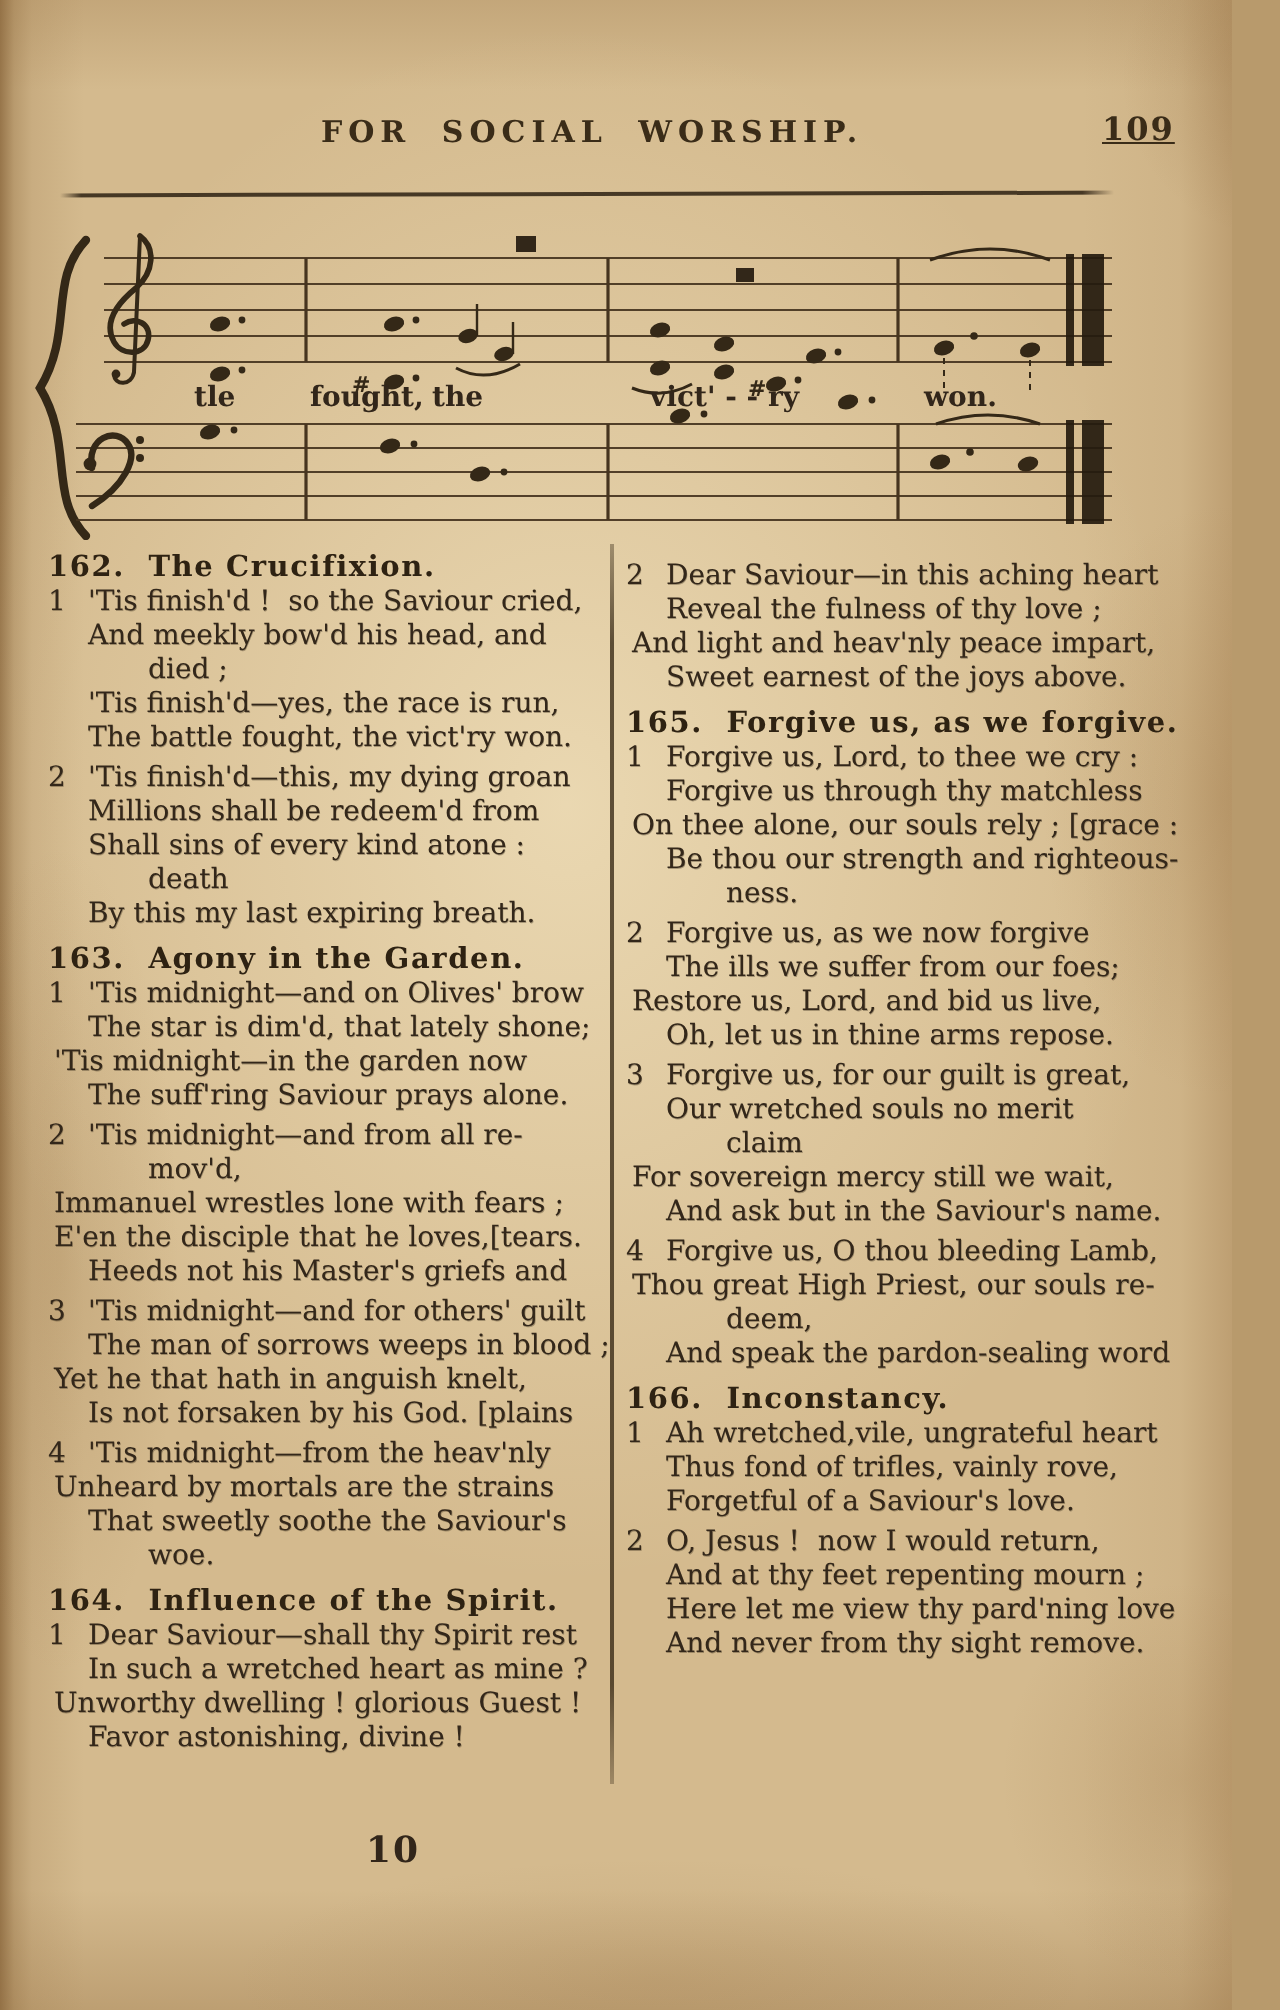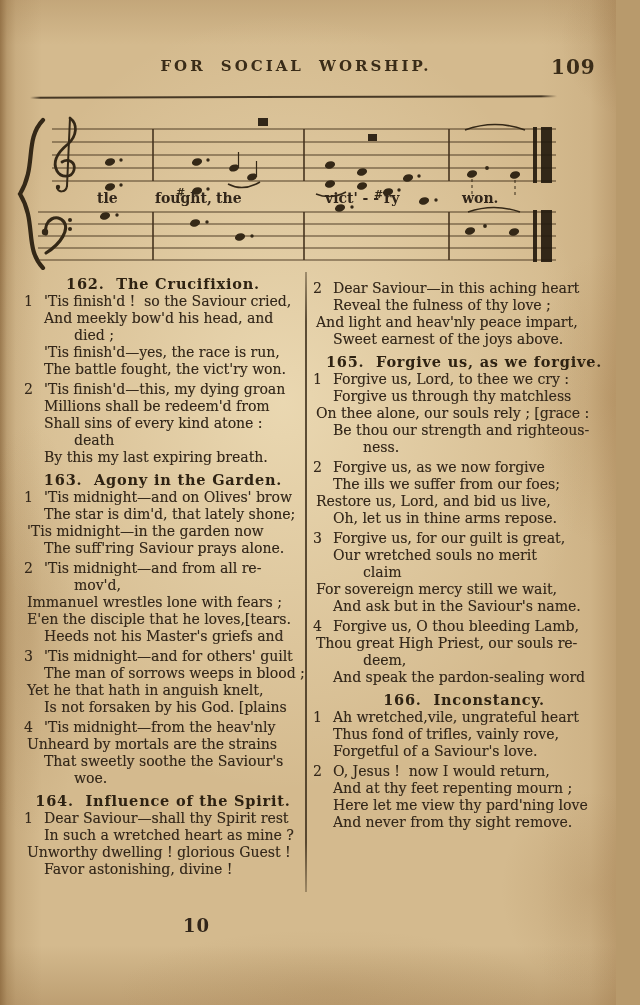--- a/index.html
+++ b/index.html
@@ -30,21 +30,21 @@
   .stain.s3{left:560px;top:-40px;width:160px;height:160px;background:radial-gradient(ellipse at center, rgba(130,90,45,.22), rgba(130,90,45,0) 70%);}
   .stain.s4{left:120px;top:930px;width:420px;height:120px;background:radial-gradient(ellipse at center, rgba(136,96,50,.12), rgba(136,96,50,0) 72%);}
   .stain.s5{left:-30px;top:420px;width:120px;height:420px;background:radial-gradient(ellipse at center, rgba(130,92,48,.16), rgba(130,92,48,0) 70%);}
 
   .header-title{
     position:absolute;top:57px;left:0;width:592px;text-align:center;
     font-size:15px;font-weight:bold;letter-spacing:3px;word-spacing:7px;
     color:#3a2c18;white-space:pre;
   }
   .page-number{
-    position:absolute;top:55px;left:551px;font-size:20px;font-weight:bold;letter-spacing:1px;color:#3a2c18;
+    position:absolute;top:55px;left:551px;font-size:16px;font-weight:bold;letter-spacing:1px;color:#3a2c18;text-decoration:underline;
   }
   .header-rule{
     position:absolute;top:96px;left:30px;width:527px;height:2px;
     background:linear-gradient(90deg, rgba(45,33,18,0), rgba(45,33,18,.85) 2%, rgba(45,33,18,.85) 97%, rgba(45,33,18,0));
     transform:rotate(-0.15deg);
   }
 
   #music{position:absolute;top:106px;left:0;}
   #music .staffline{stroke:var(--staff);stroke-width:1.1;opacity:.92;}
   #music .barline{stroke:var(--staff);stroke-width:1.6;}
@@ -58,21 +58,21 @@
   #music .dash{stroke:var(--ink);stroke-width:1;stroke-dasharray:3 3;}
 
   .column{position:absolute;top:270px;font-size:14px;line-height:17px;}
   #col-left{left:24px;width:278px;}
   #col-right{left:313px;width:302px;padding-top:10px;}
   .column-divider{
     position:absolute;left:305px;top:272px;width:2px;height:620px;
     background:linear-gradient(180deg, rgba(58,44,24,.4), rgba(58,44,24,.8) 8%, rgba(58,44,24,.8) 92%, rgba(58,44,24,.35));
   }
   .hymn-heading{
-    text-align:center;font-weight:bold;font-size:14.5px;letter-spacing:.8px;
+    text-align:left;font-weight:bold;font-size:14.5px;letter-spacing:.8px;
     margin:5px 0 1px 0;white-space:pre;color:#2e2212;
   }
   .stanza{margin-bottom:3px;}
   .line{position:relative;white-space:pre;text-shadow:.3px .3px 0 rgba(52,40,23,.35);color:#33271a;}
   .line .num{position:absolute;left:0;top:0;}
   .line.ind0{padding-left:3px;}
   .line.ind1{padding-left:20px;}
   .line.ind2{padding-left:50px;}
 
   .signature-mark{

